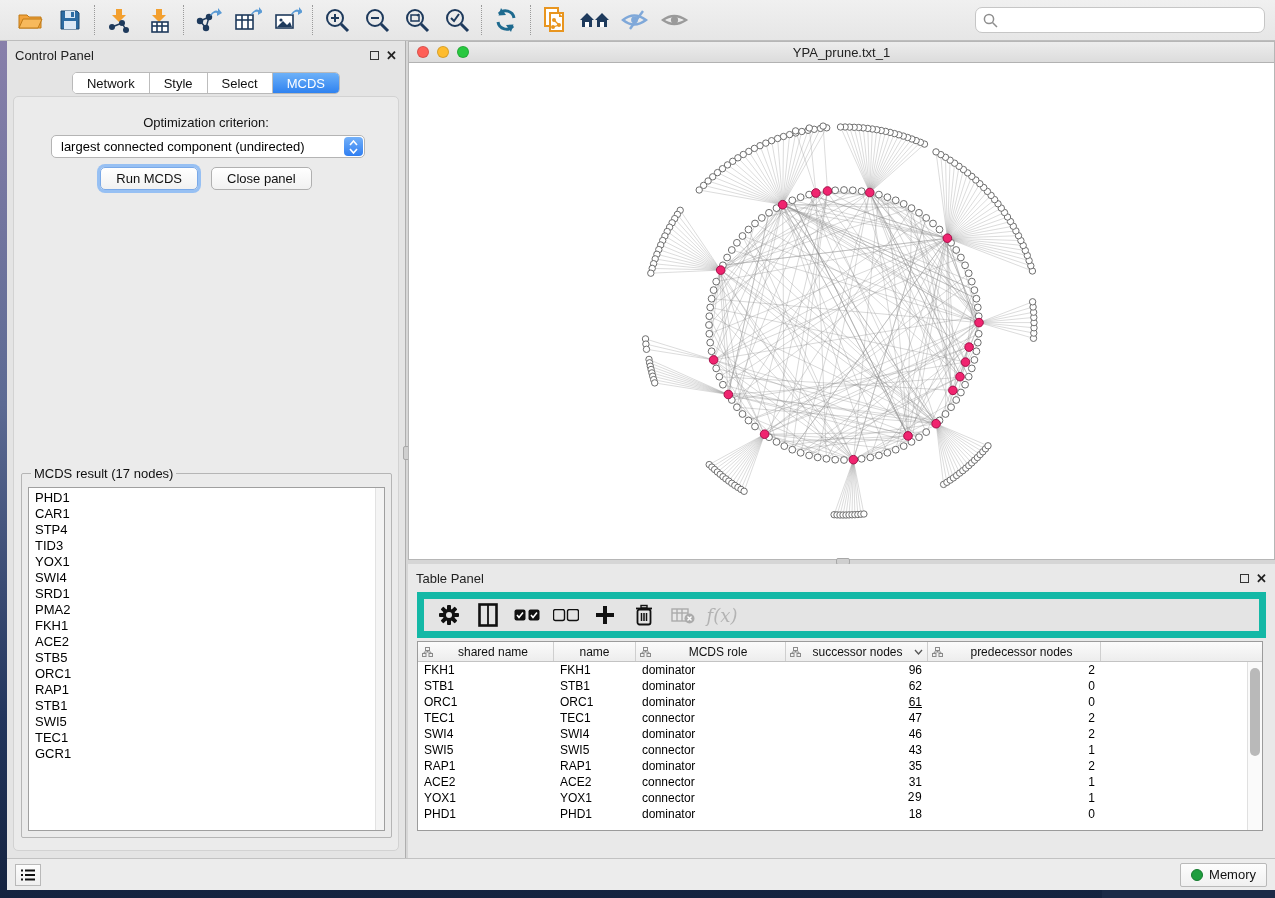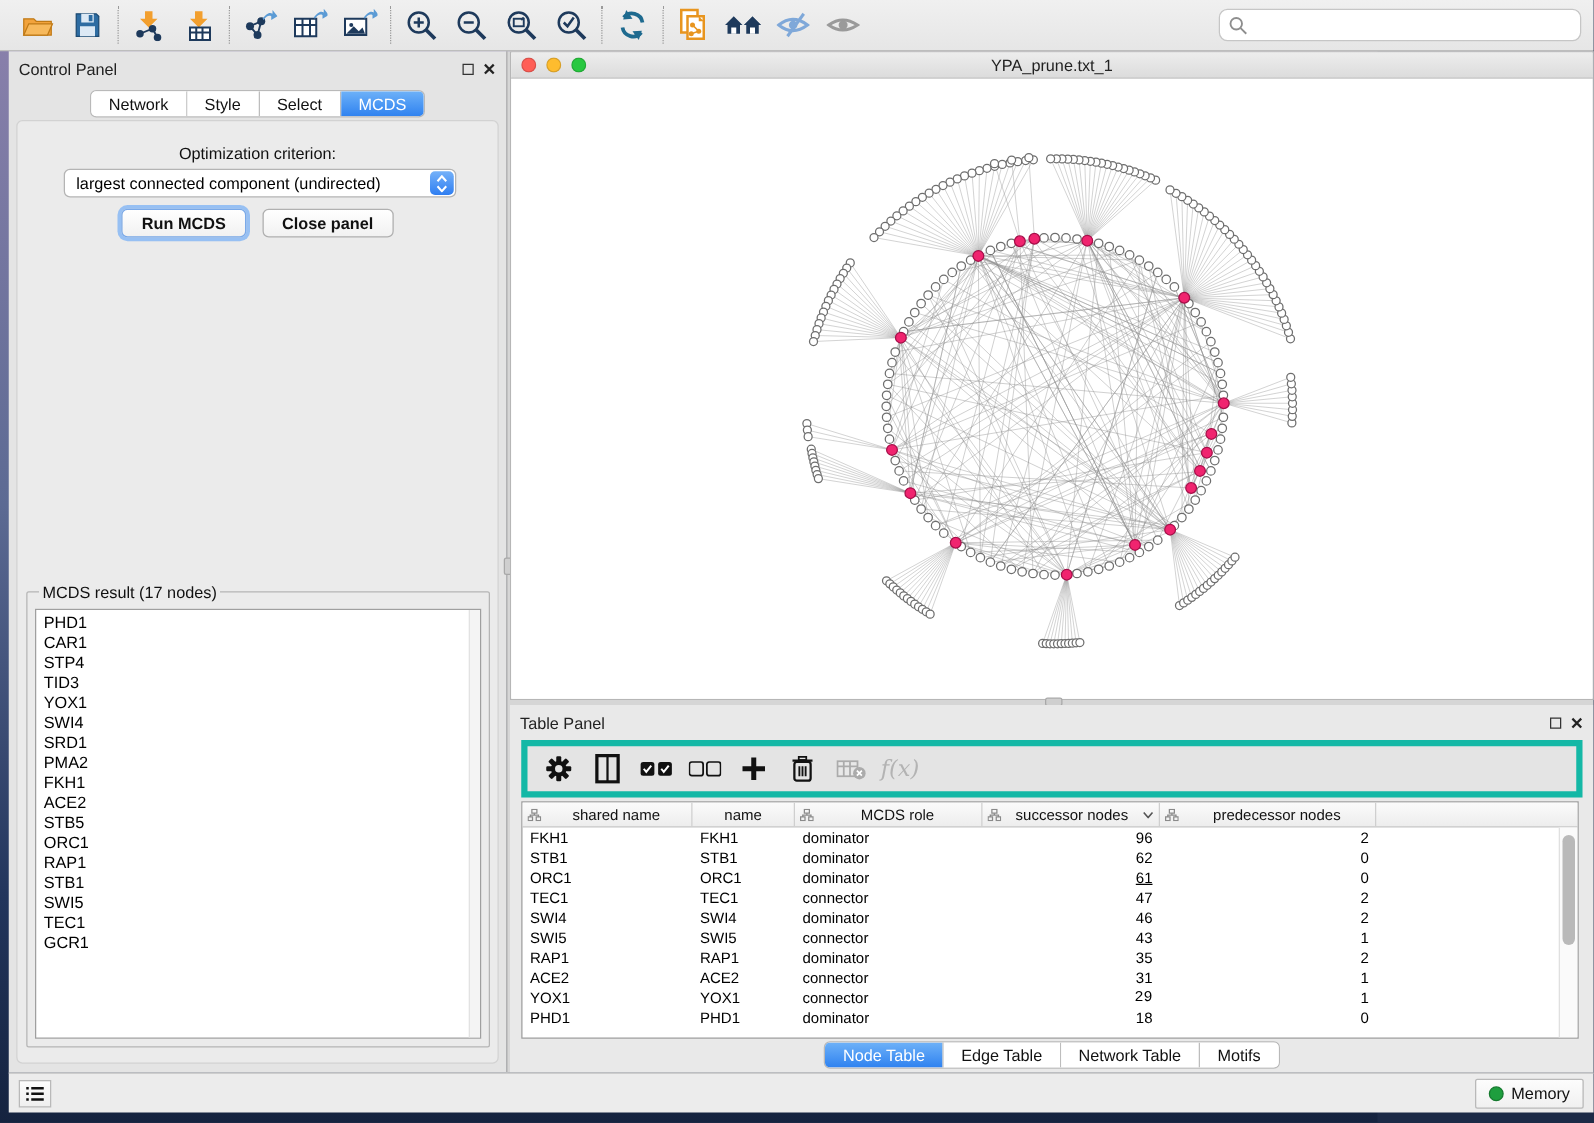--- a/index.html
+++ b/index.html
@@ -37,21 +37,21 @@
   #opt-label { text-align:center; font-size:13px; color:#111; margin-top:18px; }
   #opt-select { position:absolute; left:37px; top:38px; width:314px; height:23px; background:#fff;
     border:1px solid #b4b4b4; border-radius:5px; font-size:13px; display:flex; align-items:center;
     padding-left:9px; cursor:pointer; }
   #opt-stepper { position:absolute; right:1px; top:1px; width:19px; height:19px; border-radius:4px;
     background:linear-gradient(#74b1f9,#2f7ef1); display:flex; flex-direction:column;
     align-items:center; justify-content:center; color:#fff; }
   #opt-stepper svg { display:block; }
   #cp-buttons { position:absolute; left:0; right:0; top:70px; display:flex; justify-content:center; gap:13px; }
   .mac-btn { font-size:13px; color:#111; background:linear-gradient(#ffffff,#f1f1f1);
-    border:1px solid #b0b0b0; border-radius:5px; padding:3px 15px; cursor:pointer;font-weight:bold; }
+    border:1px solid #b0b0b0; border-radius:5px; padding:3px 15px; cursor:pointer; }
   .mac-btn.focused { box-shadow:0 0 0 3px rgba(82,156,250,.55); border-color:#7aa9e8; }
   #mcds-fieldset { position:absolute; left:7px; top:369px; width:371px; height:372px;
     border:1px solid #b5b5b5; border-radius:2px; padding:6px; }
   #mcds-fieldset legend { font-size:13px; color:#111; padding:0 3px; margin-left:3px; }
   #mcds-list { position:relative; width:100%; height:100%; background:#fff; border:1px solid #9f9f9f;
     overflow:hidden; }
   #mcds-list ul { list-style:none; padding:2px 0 0 6px; }
   #mcds-list li { font-size:13px; line-height:16px; color:#000; }
   #mcds-scroll { position:absolute; right:0; top:0; bottom:0; width:9px; background:#f4f4f4;
     border-left:1px solid #e2e2e2; }
@@ -67,21 +67,21 @@
     border:1px solid #b6b6b6; }
   #net-titlebar { height:21px; background:linear-gradient(#ededed,#dcdcdc); border-bottom:1px solid #b2b2b2;
     display:flex; align-items:center; padding:0 8px; position:relative; }
   .traffic { width:12px; height:12px; border-radius:50%; margin-right:8px; }
   #net-title { position:absolute; left:0; right:0; text-align:center; font-size:13px; color:#222; }
   #graph-wrap { position:relative; width:865px; height:496px; background:#fff; }
 
   
   #table-panel { left:408px; top:564px; width:867px; height:294px; background:#e9e9e9; }
   #tp-toolbar { position:absolute; left:9px; right:9px; top:28px; height:46px; background:#e4e4e4;
-    border:5px solid #14b8a6; display:flex; align-items:center; gap:9px; padding:0 10px; }
+    border:7px solid #14b8a6; display:flex; align-items:center; gap:9px; padding:0 10px; }
   .tp-btn { width:30px; height:34px; display:flex; align-items:center; justify-content:center; cursor:pointer; }
   #fx-label { font-family:"DejaVu Serif", serif; font-style:italic; font-size:18px; color:#b3b3b3; }
   #node-table { position:absolute; left:9px; right:12px; top:77px; height:190px; background:#fff;
     border:1px solid #9b9b9b; overflow:hidden; }
   #nt-header { display:flex; height:20px; background:linear-gradient(#fbfbfb,#ededed);
     border-bottom:1px solid #c3c3c3; }
   .nt-hcell { display:flex; align-items:center; font-size:12px; color:#111; border-right:1px solid #cfcfcf;
     padding:0 4px; gap:4px; cursor:pointer; }
   .nt-hcell .hlabel { flex:1; text-align:center; }
   .nt-row { display:flex; height:16px; align-items:center; }
@@ -1150,28 +1150,20 @@
             <div class="nt-cell" style="width: 82px;">PHD1</div>
             <div class="nt-cell" style="width: 150px;">dominator</div>
             <div class="nt-cell num" style="width: 142px;">18</div>
             <div class="nt-cell num" style="width: 173px;">0</div>
           </div>
         </div>
       <div id="nt-vscroll">
           <div id="nt-thumb"></div>
         </div>
     </div>
-    <div id="tp-tabs-row">
-      <div class="seg-tabs">
-        <div class="seg-tab active">Node Table</div>
-        <div class="seg-tab">Edge Table</div>
-        <div class="seg-tab">Network Table</div>
-        <div class="seg-tab">Motifs</div>
-      </div>
-    </div>
   </div>
 
   <div id="status-bar" class="abs">
     <div id="list-btn">
       <svg width="16" height="14">
           <g stroke="#111" stroke-width="2">
             <line x1="1" y1="2.5" x2="3" y2="2.5"></line>
             <line x1="5" y1="2.5" x2="15" y2="2.5"></line>
             <line x1="1" y1="7" x2="3" y2="7"></line>
             <line x1="5" y1="7" x2="15" y2="7"></line>

